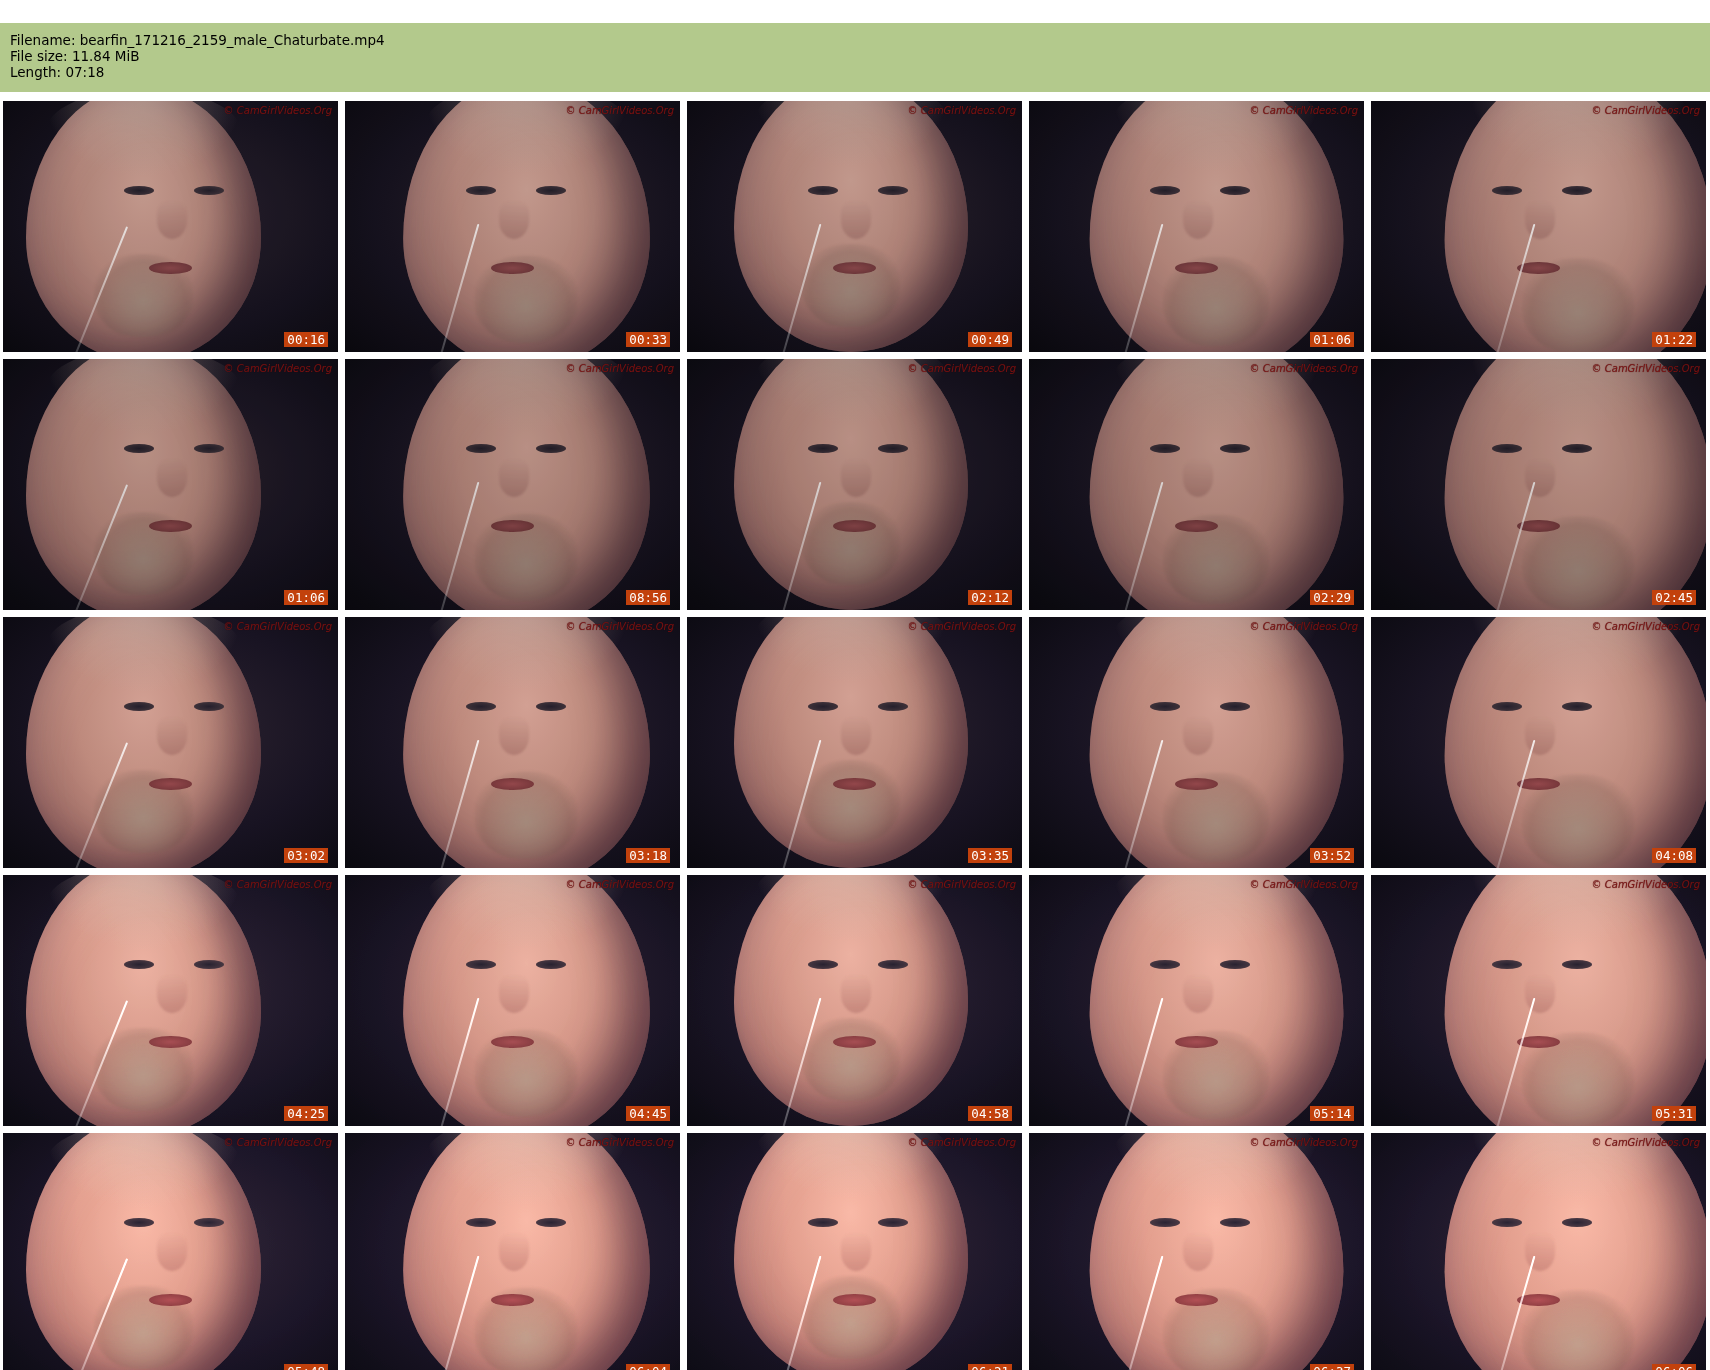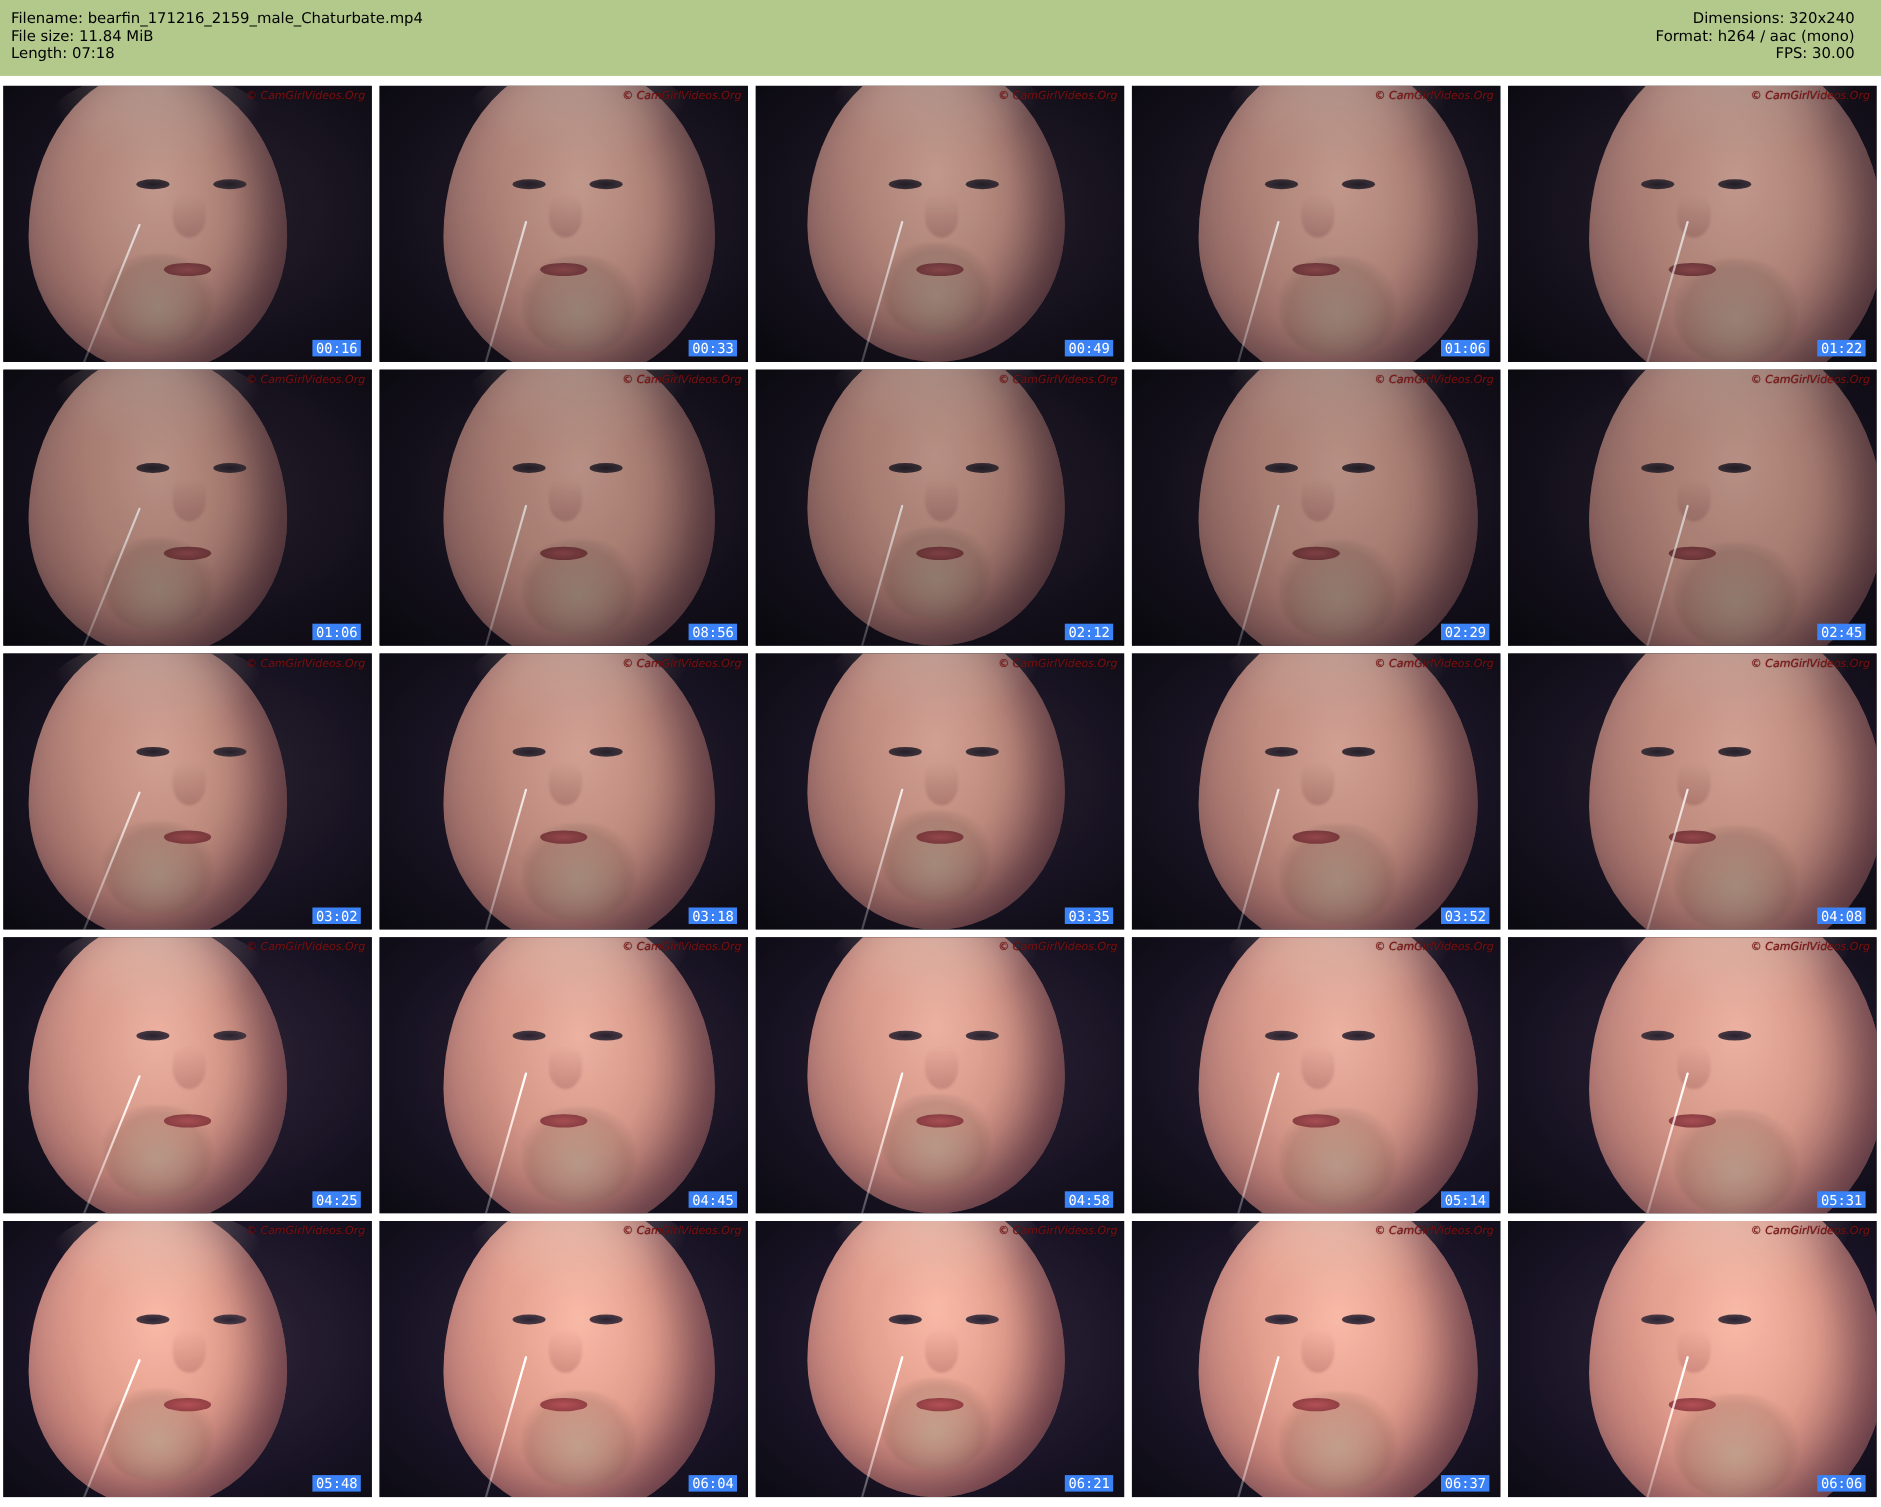--- a/index.html
+++ b/index.html
@@ -9,25 +9,25 @@
     font-family: "DejaVu Sans", "Liberation Sans", sans-serif;
     overflow: hidden;
   }
 
   
   .info-header {
     box-sizing: border-box;
     width: 1710px; height: 69px;
     background: #b3c98c;
     display: flex;
-    justify-content: space-between;
-    padding: 9px 24px 0 10px;
+    padding: 9px 12px 0 10px;
     color: #000;
     font-size: 13.5px;
     line-height: 16px;
+    margin-top: 23px;
   }
   .info-header .col-right { text-align: right; }
 
   
   .sheet {
     box-sizing: border-box;
     padding: 9px 3px 6px 3px;
     display: grid;
     grid-template-columns: repeat(5, 335px);
     grid-auto-rows: 251px;
@@ -112,38 +112,33 @@
     color: #7c1212;
     text-shadow: 0 0 1px rgba(60,0,0,.8);
     opacity: .95;
     font-style: italic;
   }
   .ts {
     position: absolute; right: 10px; bottom: 5px;
     font-family: "DejaVu Sans Mono", "Liberation Mono", monospace;
     font-size: 12.5px; line-height: 15px;
     color: #ffffff;
-    background: #3b82f6;
+    background: #c2410c;
     padding: 0 3px;
   }
 </style>
 </head>
 <body>
 
 <div class="info-header">
   <div class="col-left">
     <div>Filename: bearfin_171216_2159_male_Chaturbate.mp4</div>
     <div>File size: 11.84 MiB</div>
     <div>Length: 07:18</div>
   </div>
-  <div class="col-right">
-    <div>Dimensions: 320x240</div>
-    <div>Format: h264 / aac (mono)</div>
-    <div>FPS: 30.00</div>
-  </div>
 </div>
 
 <div class="sheet">
 
   <div class="cell">
     <div class="art">
         <div class="face"></div>
         <div class="eye eye-l"></div>
         <div class="eye eye-r"></div>
         <div class="nose"></div>

